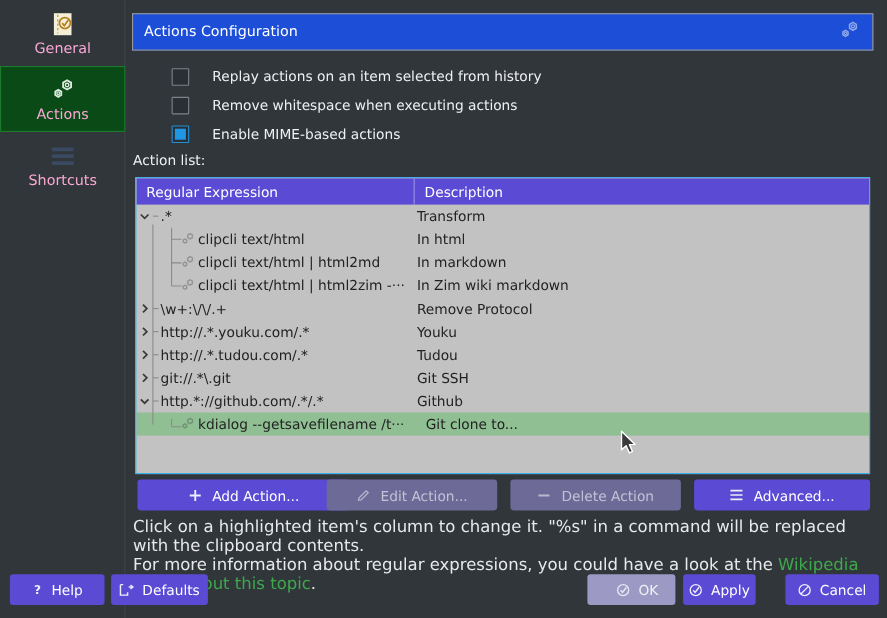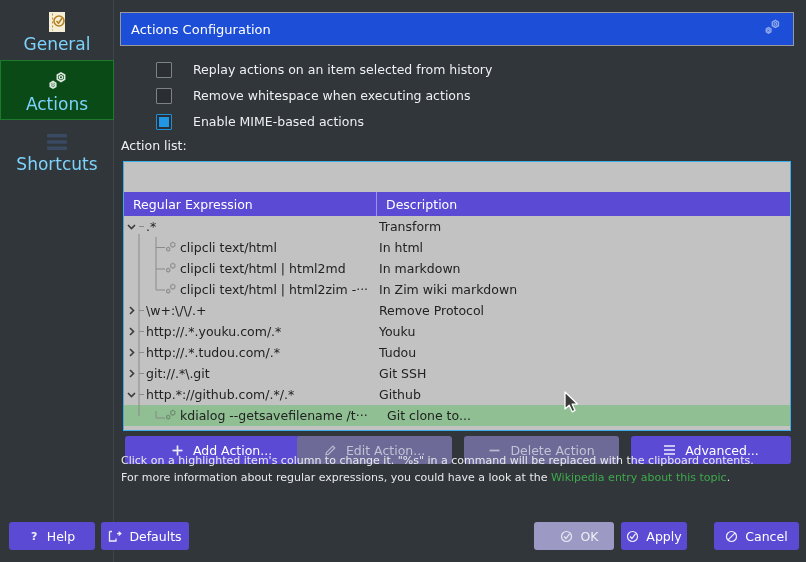--- a/index.html
+++ b/index.html
@@ -41,22 +41,22 @@
     background: #0a4a17;
     border: 1px solid #1d7a2d;
   }
   .side-icon {
     height: 26px;
     display: flex;
     align-items: center;
     justify-content: center;
   }
   .side-label {
-    font-size: 17px;
-    color: #7dd3fc;
+    font-size: 13px;
+    color: #f9a8d4;
     line-height: 15px;
   }
 
   
   #header {
     position: absolute;
     left: 120px; top: 12px;
     width: 674px; height: 34px;
     background: #1d4ed8;
     border: 1px solid #999;
@@ -116,21 +116,20 @@
     background: #c2c2c2;
     overflow: hidden;
   }
   #list-header {
     display: flex;
     height: 24px;
     background: #5b4ad4;
     color: #ffffff;
     font-size: 12.5px;
     align-items: stretch;
-    margin-top: 30px;
   }
   .col-h {
     display: flex;
     align-items: center;
     padding-left: 9px;
   }
   .col-h.c1 { width: 253px; border-right: 1px solid #9a93e6; }
   .col-h.c2 { flex: 1; }
 
   #list-body { position: relative; }
@@ -216,23 +215,23 @@
   .act-btn.off {
     background: #6d6a97;
     color: #c3c2d6;
     cursor: default;
   }
   .act-ico { opacity: 0.9; display: flex; align-items: center; }
 
   
   #helptext {
     position: absolute;
-    left: 121px; top: 452px;
+    left: 121px; top: 471px;
     width: 675px;
-    font-size: 11px;
+    font-size: 15px;
     line-height: 17px;
     color: #e8e9ea;
   }
   .link { color: #3ea94b; }
 
   
   .bot-btn {
     position: absolute;
     height: 28px;
     border-radius: 3px;

